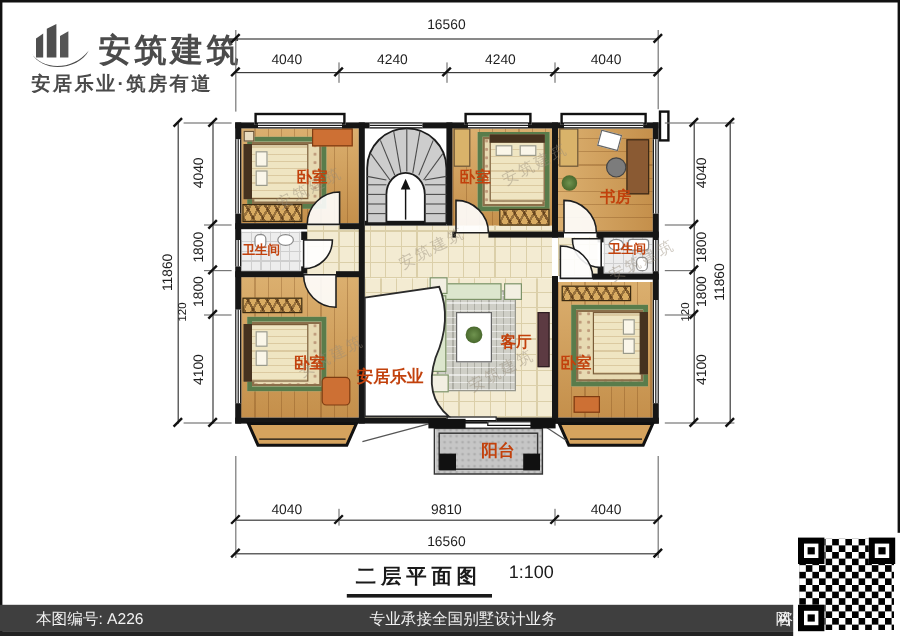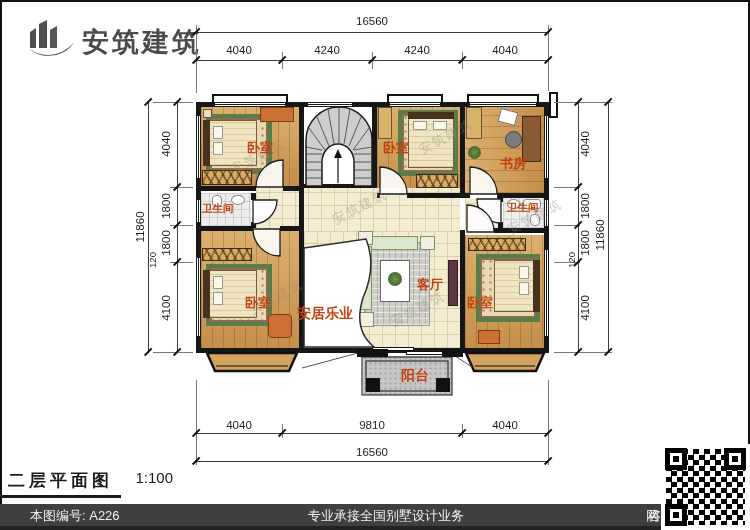--- a/index.html
+++ b/index.html
@@ -35,21 +35,21 @@
   
   .rlab{position:absolute;font-weight:700;font-size:13px;color:#c2410c;white-space:nowrap;}
   .rlab.small{font-size:10.5px;}
   .hlab{position:absolute;font-size:11.5px;color:#1d1d1d;width:60px;text-align:center;}
   .vlab{position:absolute;width:46px;height:12px;line-height:12px;text-align:center;transform:rotate(-90deg);font-size:11.5px;color:#1d1d1d;}
   .dl{position:absolute;background:#3c3c3c;}
   .ext{position:absolute;background:#777;}
   .tick{position:absolute;width:10px;height:1.5px;background:#111;transform:translate(-5px,-1px) rotate(-45deg);}
   .wm{position:absolute;font-size:13px;color:rgba(150,140,122,.45);transform:rotate(-28deg);white-space:nowrap;letter-spacing:2px;}
   
-  .title-row{position:absolute;left:0;top:469px;width:750px;}
+  .title-row{position:absolute;left:0;top:469px;width:750px;text-align:center;}
   .title-main{display:inline-block;font-size:17px;font-weight:700;color:#1a1a1a;border-bottom:3px solid #1a1a1a;padding:0 8px 3px;letter-spacing:4px;}
   .title-scale{display:inline-block;font-size:15px;color:#1a1a1a;margin-left:10px;vertical-align:top;}
   .footer-bar{position:absolute;left:0;top:504px;width:750px;height:22px;background:#3f3f3f;color:#f2f2f2;font-size:13px;}
   .footer-strip{position:absolute;left:0;top:526px;width:750px;height:4px;background:#222;}
   .footer-bar span{position:absolute;top:3px;white-space:nowrap;}
   .qr{position:absolute;left:661px;top:444px;width:89px;height:86px;background:#fff;}
   .qr-noise{position:absolute;left:5px;top:5px;right:5px;bottom:5px;background:repeating-conic-gradient(#000 0% 25%,#fff 0% 50%) 0 0/11px 11px;filter:contrast(1.1);}
   .finder{position:absolute;width:22px;height:22px;border:5px solid #000;background:#fff;box-sizing:border-box;}
   .finder::after{content:"";position:absolute;left:3px;top:3px;width:6px;height:6px;background:#000;}
 </style>
@@ -58,20 +58,21 @@
 
 <div id="stage">
 
   <svg class="abs" style="left:24px;top:18px;" width="52" height="44" viewBox="0 0 52 44">
     <path d="M6 30 L6 14 L12 10 L12 30 Z" fill="#4f4f4f"></path>
     <path d="M15 30 L15 6 L23 2 L23 30 Z" fill="#4f4f4f"></path>
     <path d="M26 30 L26 12 L33 8 L33 30 Z" fill="#555"></path>
     <path d="M2 26 C10 40 36 42 50 24 C42 40 12 44 2 26 Z" fill="#4a4a4a"></path>
   </svg>
   <div class="abs logo-name" style="left:82px;top:24px;">安筑建筑</div>
+  <div class="abs logo-tag" style="left:26px;top:60px;">安居乐业·筑房有道</div>
 
   <div class="abs wood" style="left:201px;top:107px;width:98px;height:79px;"></div>
   <div class="abs white" style="left:306px;top:107px;width:66px;height:77px;"></div>
   <div class="abs wood" style="left:377px;top:107px;width:83px;height:86px;"></div>
   <div class="abs woodh" style="left:465px;top:107px;width:79px;height:86px;"></div>
   <div class="abs bathtile" style="left:201px;top:193px;width:50px;height:33px;"></div>
   <div class="abs bathtile" style="left:503px;top:198px;width:41px;height:30px;"></div>
   <div class="abs tile" style="left:256px;top:188px;width:204px;height:44px;"></div>
   <div class="abs tile" style="left:465px;top:198px;width:33px;height:32px;"></div>
   <div class="abs tile" style="left:304px;top:232px;width:156px;height:116px;"></div>

